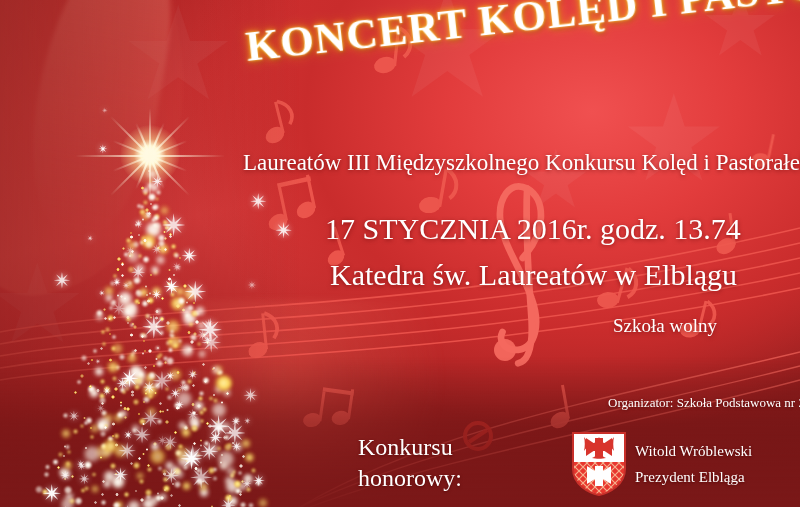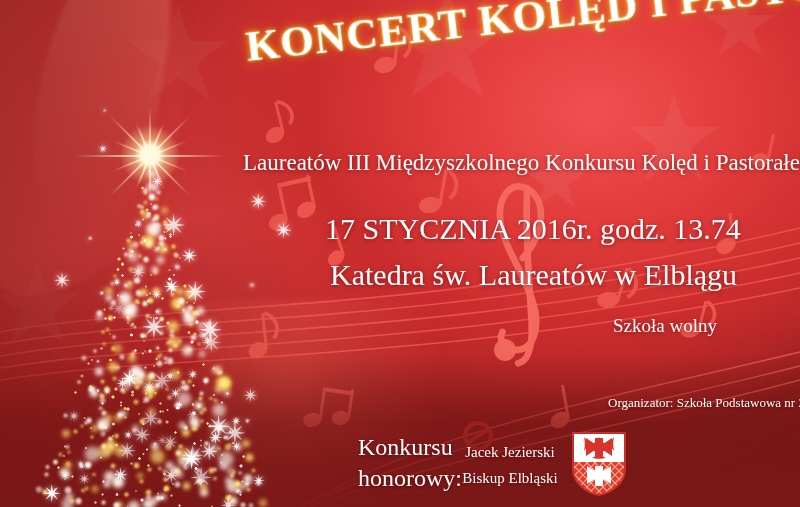--- a/index.html
+++ b/index.html
@@ -864,24 +864,20 @@
   <div class="t" id="date">17 STYCZNIA 2016r. godz. 13.74</div>
 
   <div class="t" id="venue">Katedra św. Laureatów w Elblągu</div>
 
   <div class="t" id="admission">Szkoła wolny</div>
 
   <div class="t" id="organizer">Organizator: Szkoła Podstawowa nr 21</div>
 
   <div class="t" id="patron-title">Konkursu honorowy:</div>
 
-  <div class="t" id="patron-left">
-    <div>Jacek Jezierski</div>
-    <div>Biskup Elbląski</div>
-  </div>
 
   <svg id="coa" viewBox="0 0 56 66">
     <defs>
       <clipPath id="shieldclip">
         <path d="M2,2 H54 V38 C54,54 38,62 28,64 C18,62 2,54 2,38 Z"></path>
       </clipPath>
       <pattern id="lattice" width="8" height="8" patternUnits="userSpaceOnUse">
         <rect width="8" height="8" fill="#e8372e"></rect>
         <path d="M0,0 L8,8 M8,0 L0,8" stroke="#f7c9a0" stroke-width="1.1" opacity="0.85"></path>
       </pattern>
@@ -900,14 +896,18 @@
       <path d="M41,7 L32,13 L32,19 L41,25 Z" fill="#d8342c"></path>
 
       <rect x="24" y="35" width="8" height="20" fill="#ffffff"></rect>
       <rect x="16" y="40" width="24" height="8" fill="#ffffff"></rect>
       <path d="M16,35 L24,40 L24,48 L16,53 Z" fill="#ffffff"></path>
       <path d="M40,35 L32,40 L32,48 L40,53 Z" fill="#ffffff"></path>
     </g>
     <path d="M2,2 H54 V38 C54,54 38,62 28,64 C18,62 2,54 2,38 Z" fill="none" stroke="#c9302a" stroke-width="2"></path>
   </svg>
 
+  <div class="t" id="patron-right">
+    <div>Witold Wróblewski</div>
+    <div>Prezydent Elbląga</div>
+  </div>
 
 </div>
 
 </body></html>

